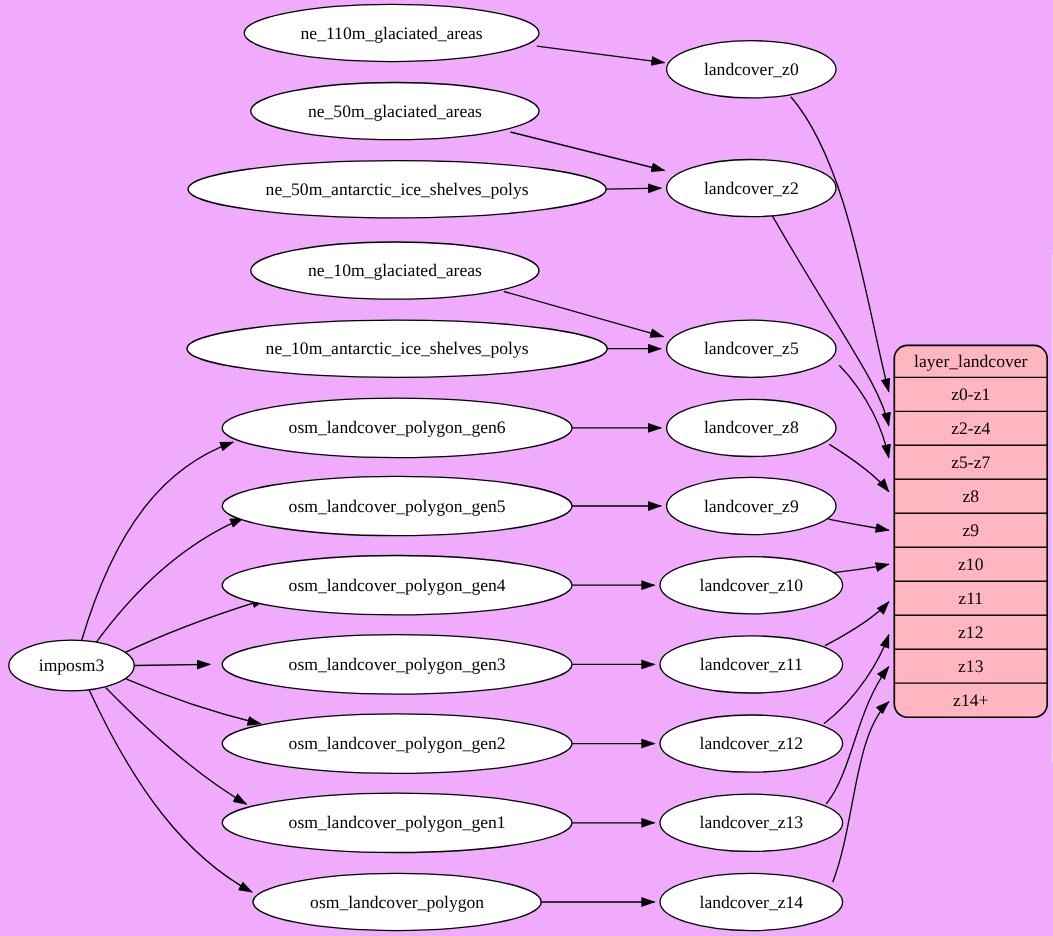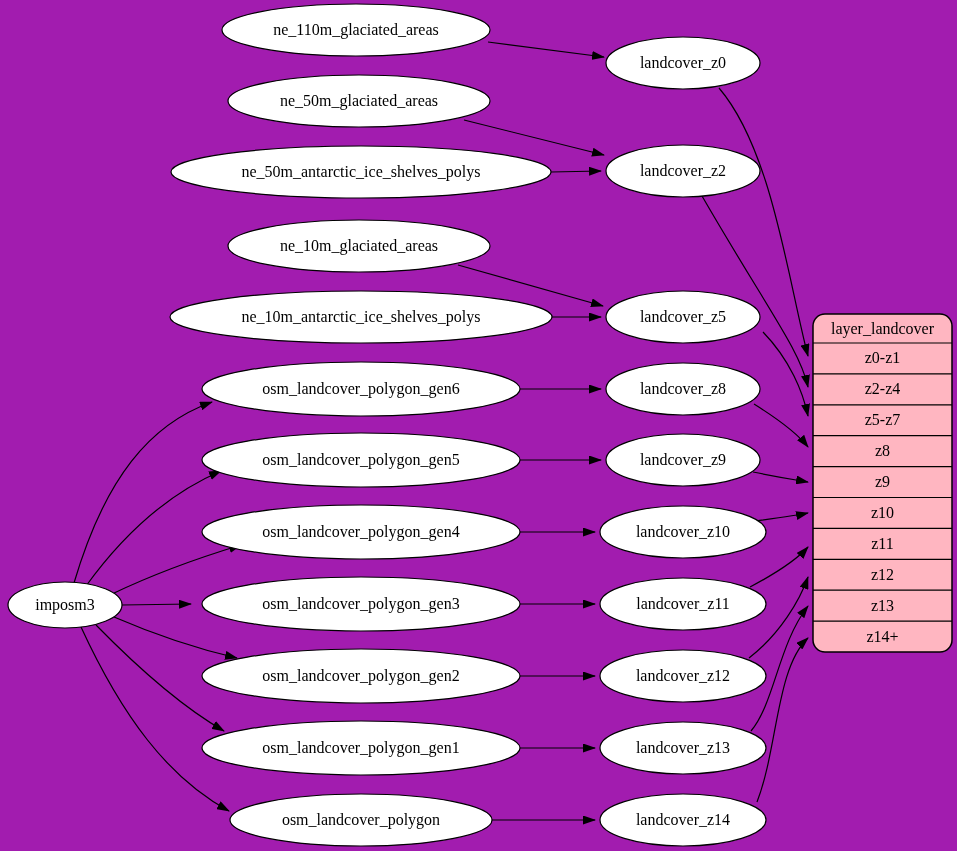--- a/index.html
+++ b/index.html
@@ -1,18 +1,18 @@
 <!DOCTYPE html>
 <html><head>
 <meta charset="utf-8">
 <title>diagram</title>
 <style>
   html, body { margin: 0; padding: 0; background: #ffffff; }
   .canvas-wrap {
-    width: 957px; height: 851px; position: relative; background: #a21caf;
+    width: 957px; height: 851px; position: relative; background: #f0abfc;
     font-family: "Liberation Serif", "DejaVu Serif", serif;
   }
   svg text {
     font-family: "Liberation Serif", "DejaVu Serif", serif;
     font-size: 16px;
     fill: #000000;
   }
   svg .edge { fill: none; stroke-width: 1.2px; }
   svg .node-shape { stroke-width: 1.2px; }
   svg .table-outline { stroke-width: 1.5px; }

